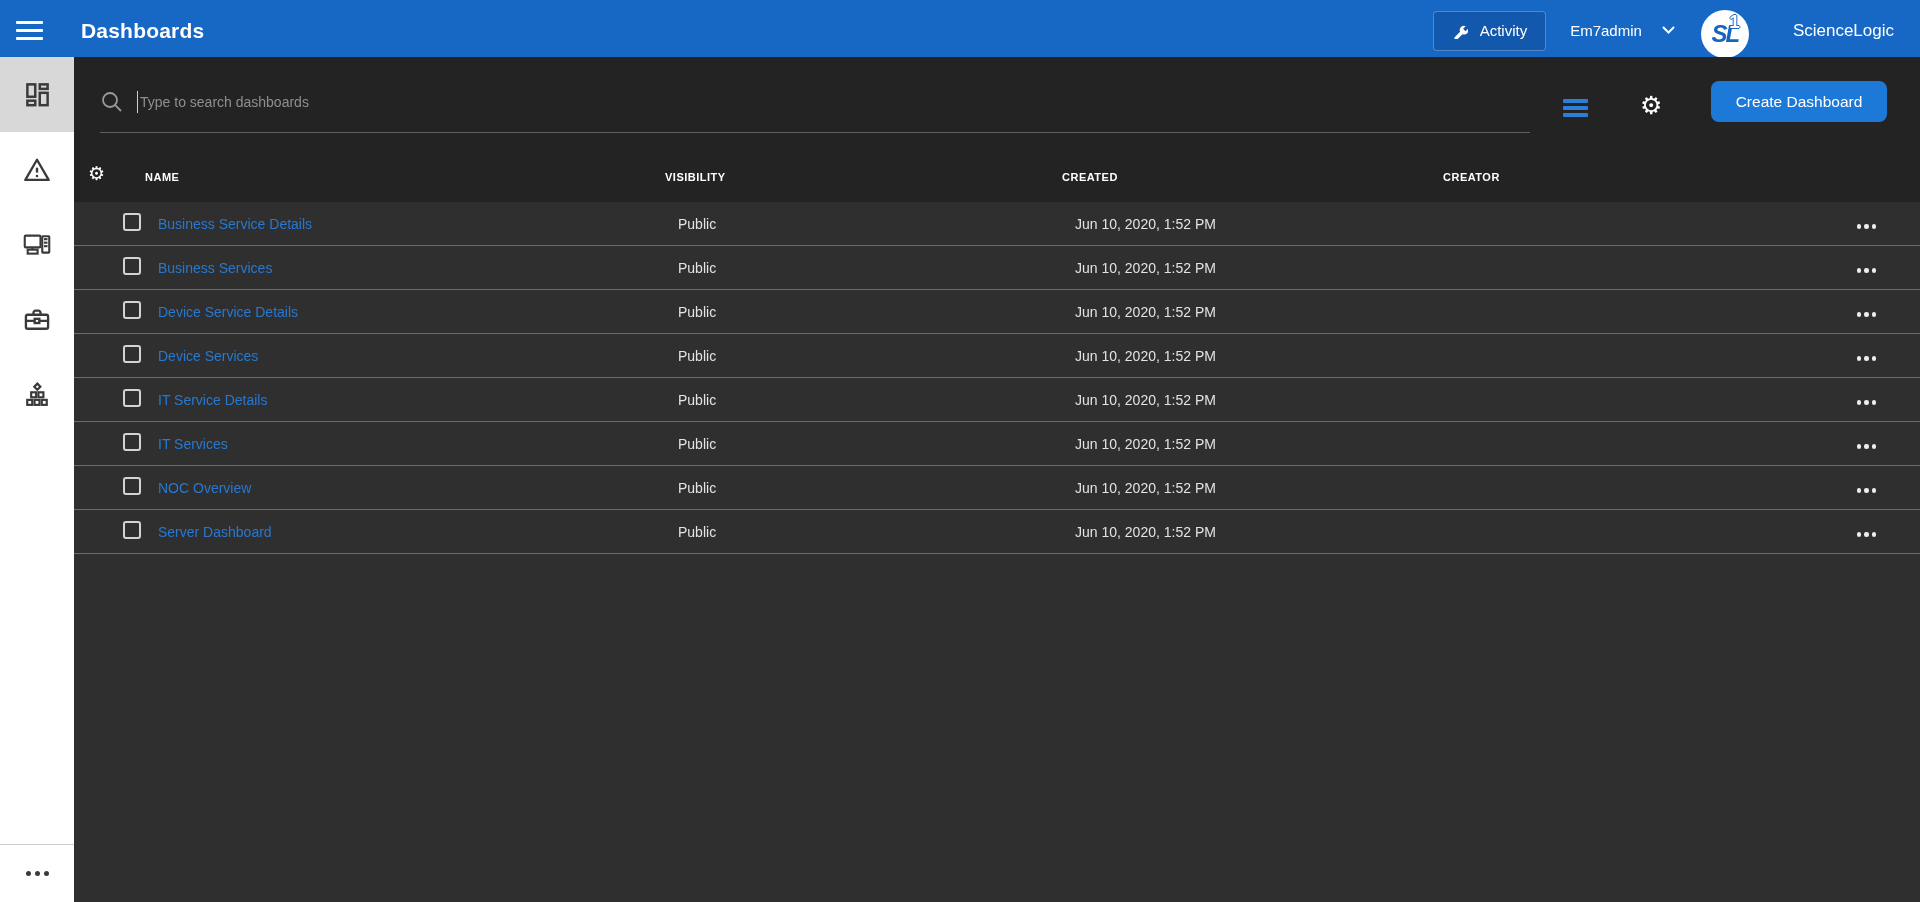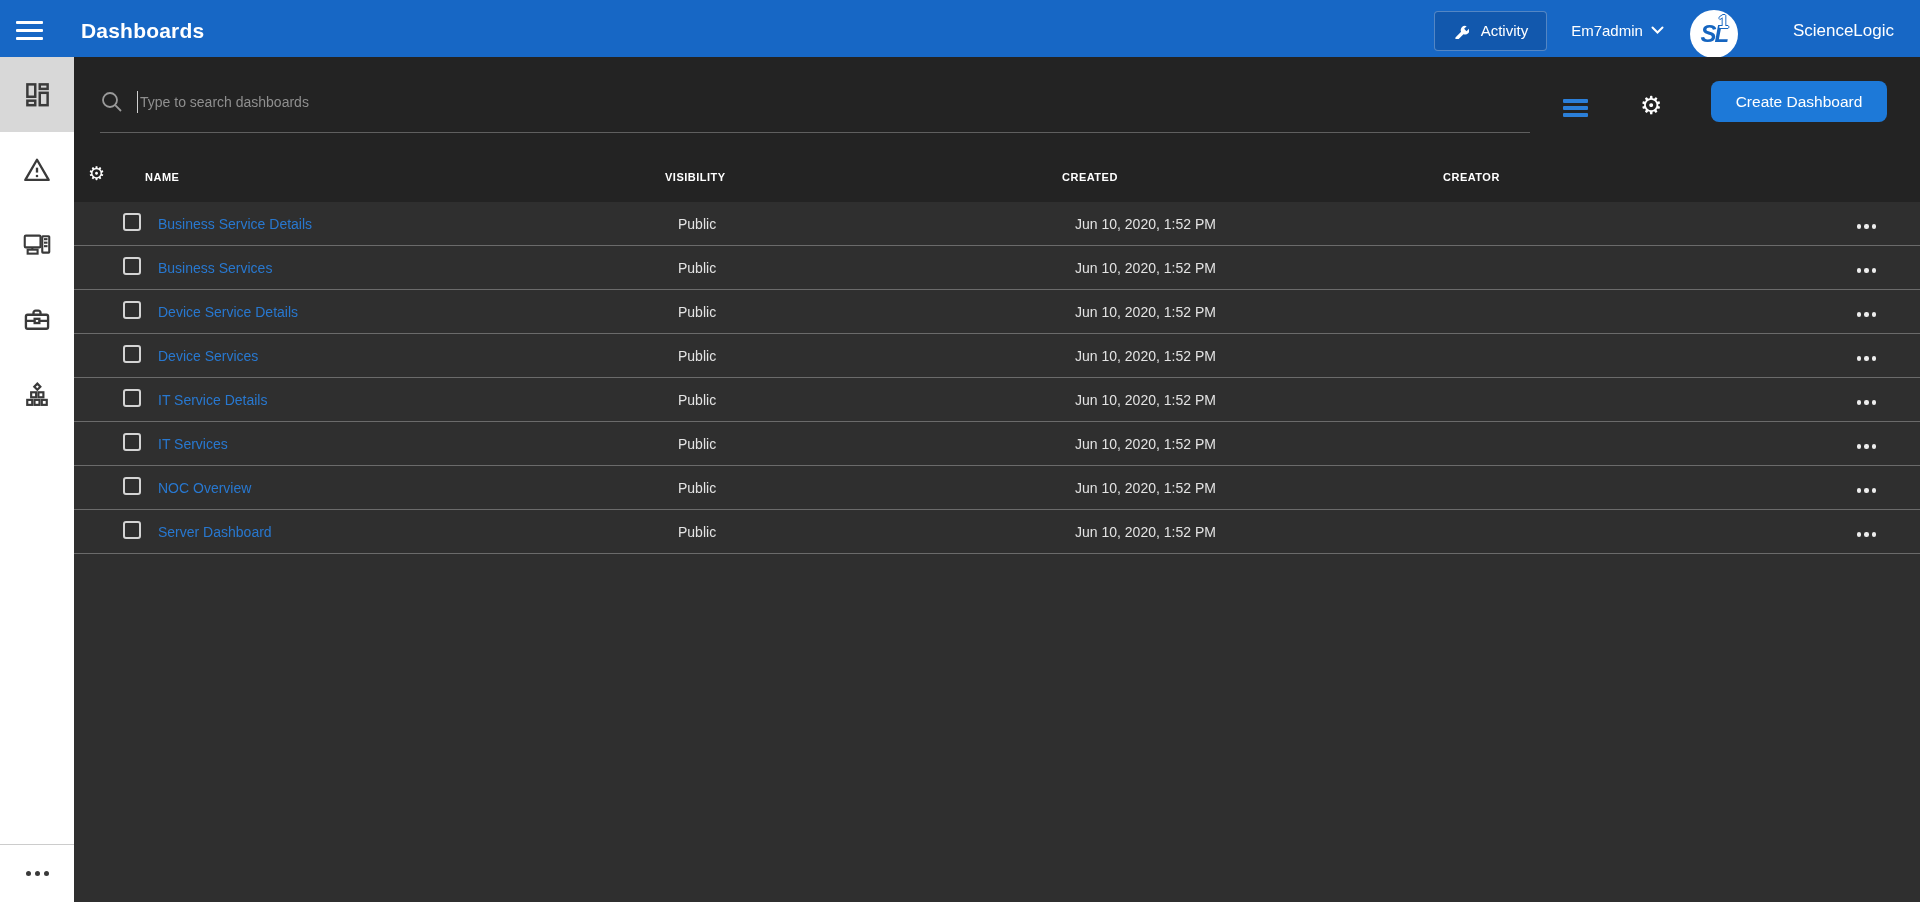--- a/index.html
+++ b/index.html
@@ -21,34 +21,34 @@
   .hamburger { width: 27px; cursor: pointer; }
   .hamburger span { display: block; height: 3px; background: #fff; border-radius: 1px; margin: 5px 0; }
   .topbar-title { font-size: 21px; font-weight: 600; margin-left: 38px; letter-spacing: .2px; }
   .topbar-spacer { flex: 1; }
   .activity-btn {
     display: flex; align-items: center; gap: 12px;
     height: 40px; padding: 0 18px;
     background: #1258ad; border: 1px solid rgba(255,255,255,.28); border-radius: 4px;
     color: #fff; font-size: 15px; cursor: pointer;
   }
-  .user-menu { display: flex; align-items: center; gap: 8px; margin: 0 26px 0 24px; font-size: 15px; cursor: pointer; }
+  .user-menu { display: flex; align-items: center; gap: 20px; margin: 0 26px 0 24px; font-size: 15px; cursor: pointer; }
   .brand { display: flex; align-items: center; gap: 32px; }
   .logo-circle {
     width: 48px; height: 48px; border-radius: 50%; background: #fff;
     position: relative; top: 3px;
     display: flex; align-items: center; justify-content: center;
   }
   .logo-sl { color: #1565c0; font-weight: 800; font-size: 24px; letter-spacing: -2px; font-style: italic; }
   .logo-one {
     position: absolute; top: 1px; right: 9px;
     color: #fff; font-weight: 800; font-size: 19px;
     text-shadow: -1px 0 0 #1565c0, 1px 0 0 #1565c0, 0 -1px 0 #1565c0, 0 1px 0 #1565c0;
   }
-  .brand-name { font-size: 17px; margin-left: 23px; font-weight: 400; }
+  .brand-name { font-size: 17px; margin-left: 12px; font-weight: 400; }
 
   
   .sidebar {
     position: absolute; top: 57px; left: 0; bottom: 0; width: 74px;
     background: #ffffff;
   }
   .sidebar-item {
     height: 75px; display: flex; align-items: center; justify-content: center;
     cursor: pointer;
   }

